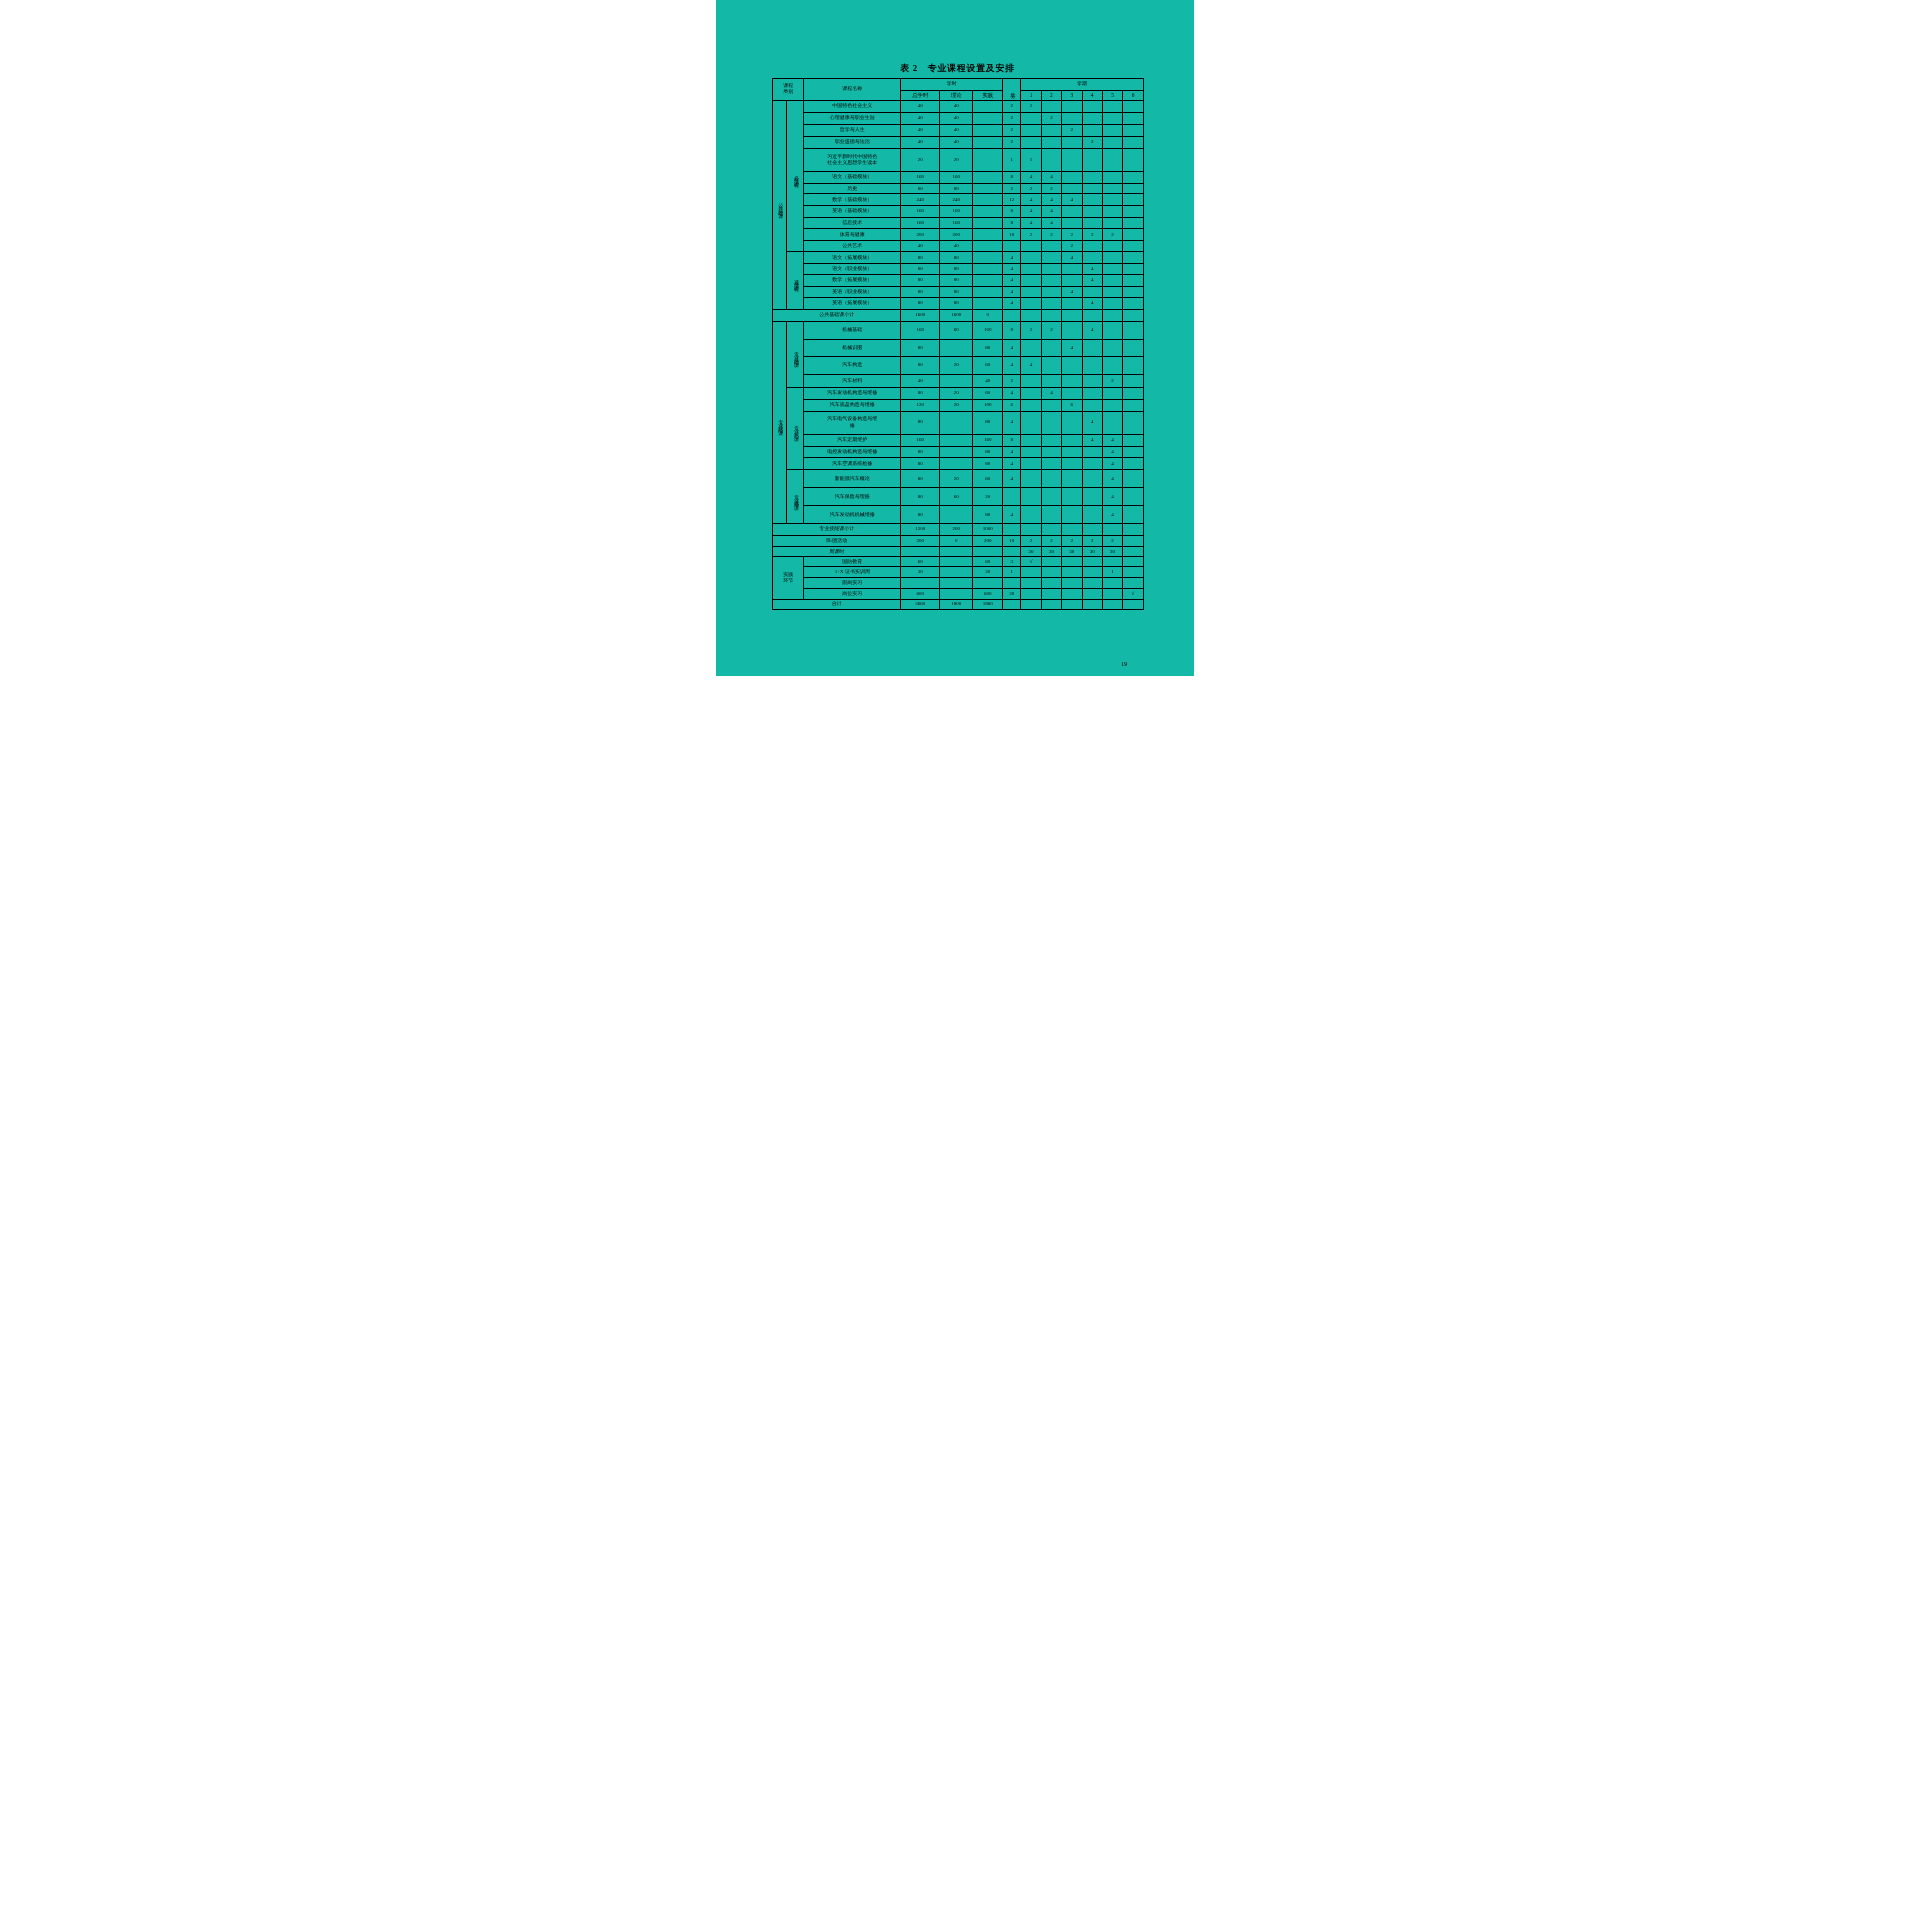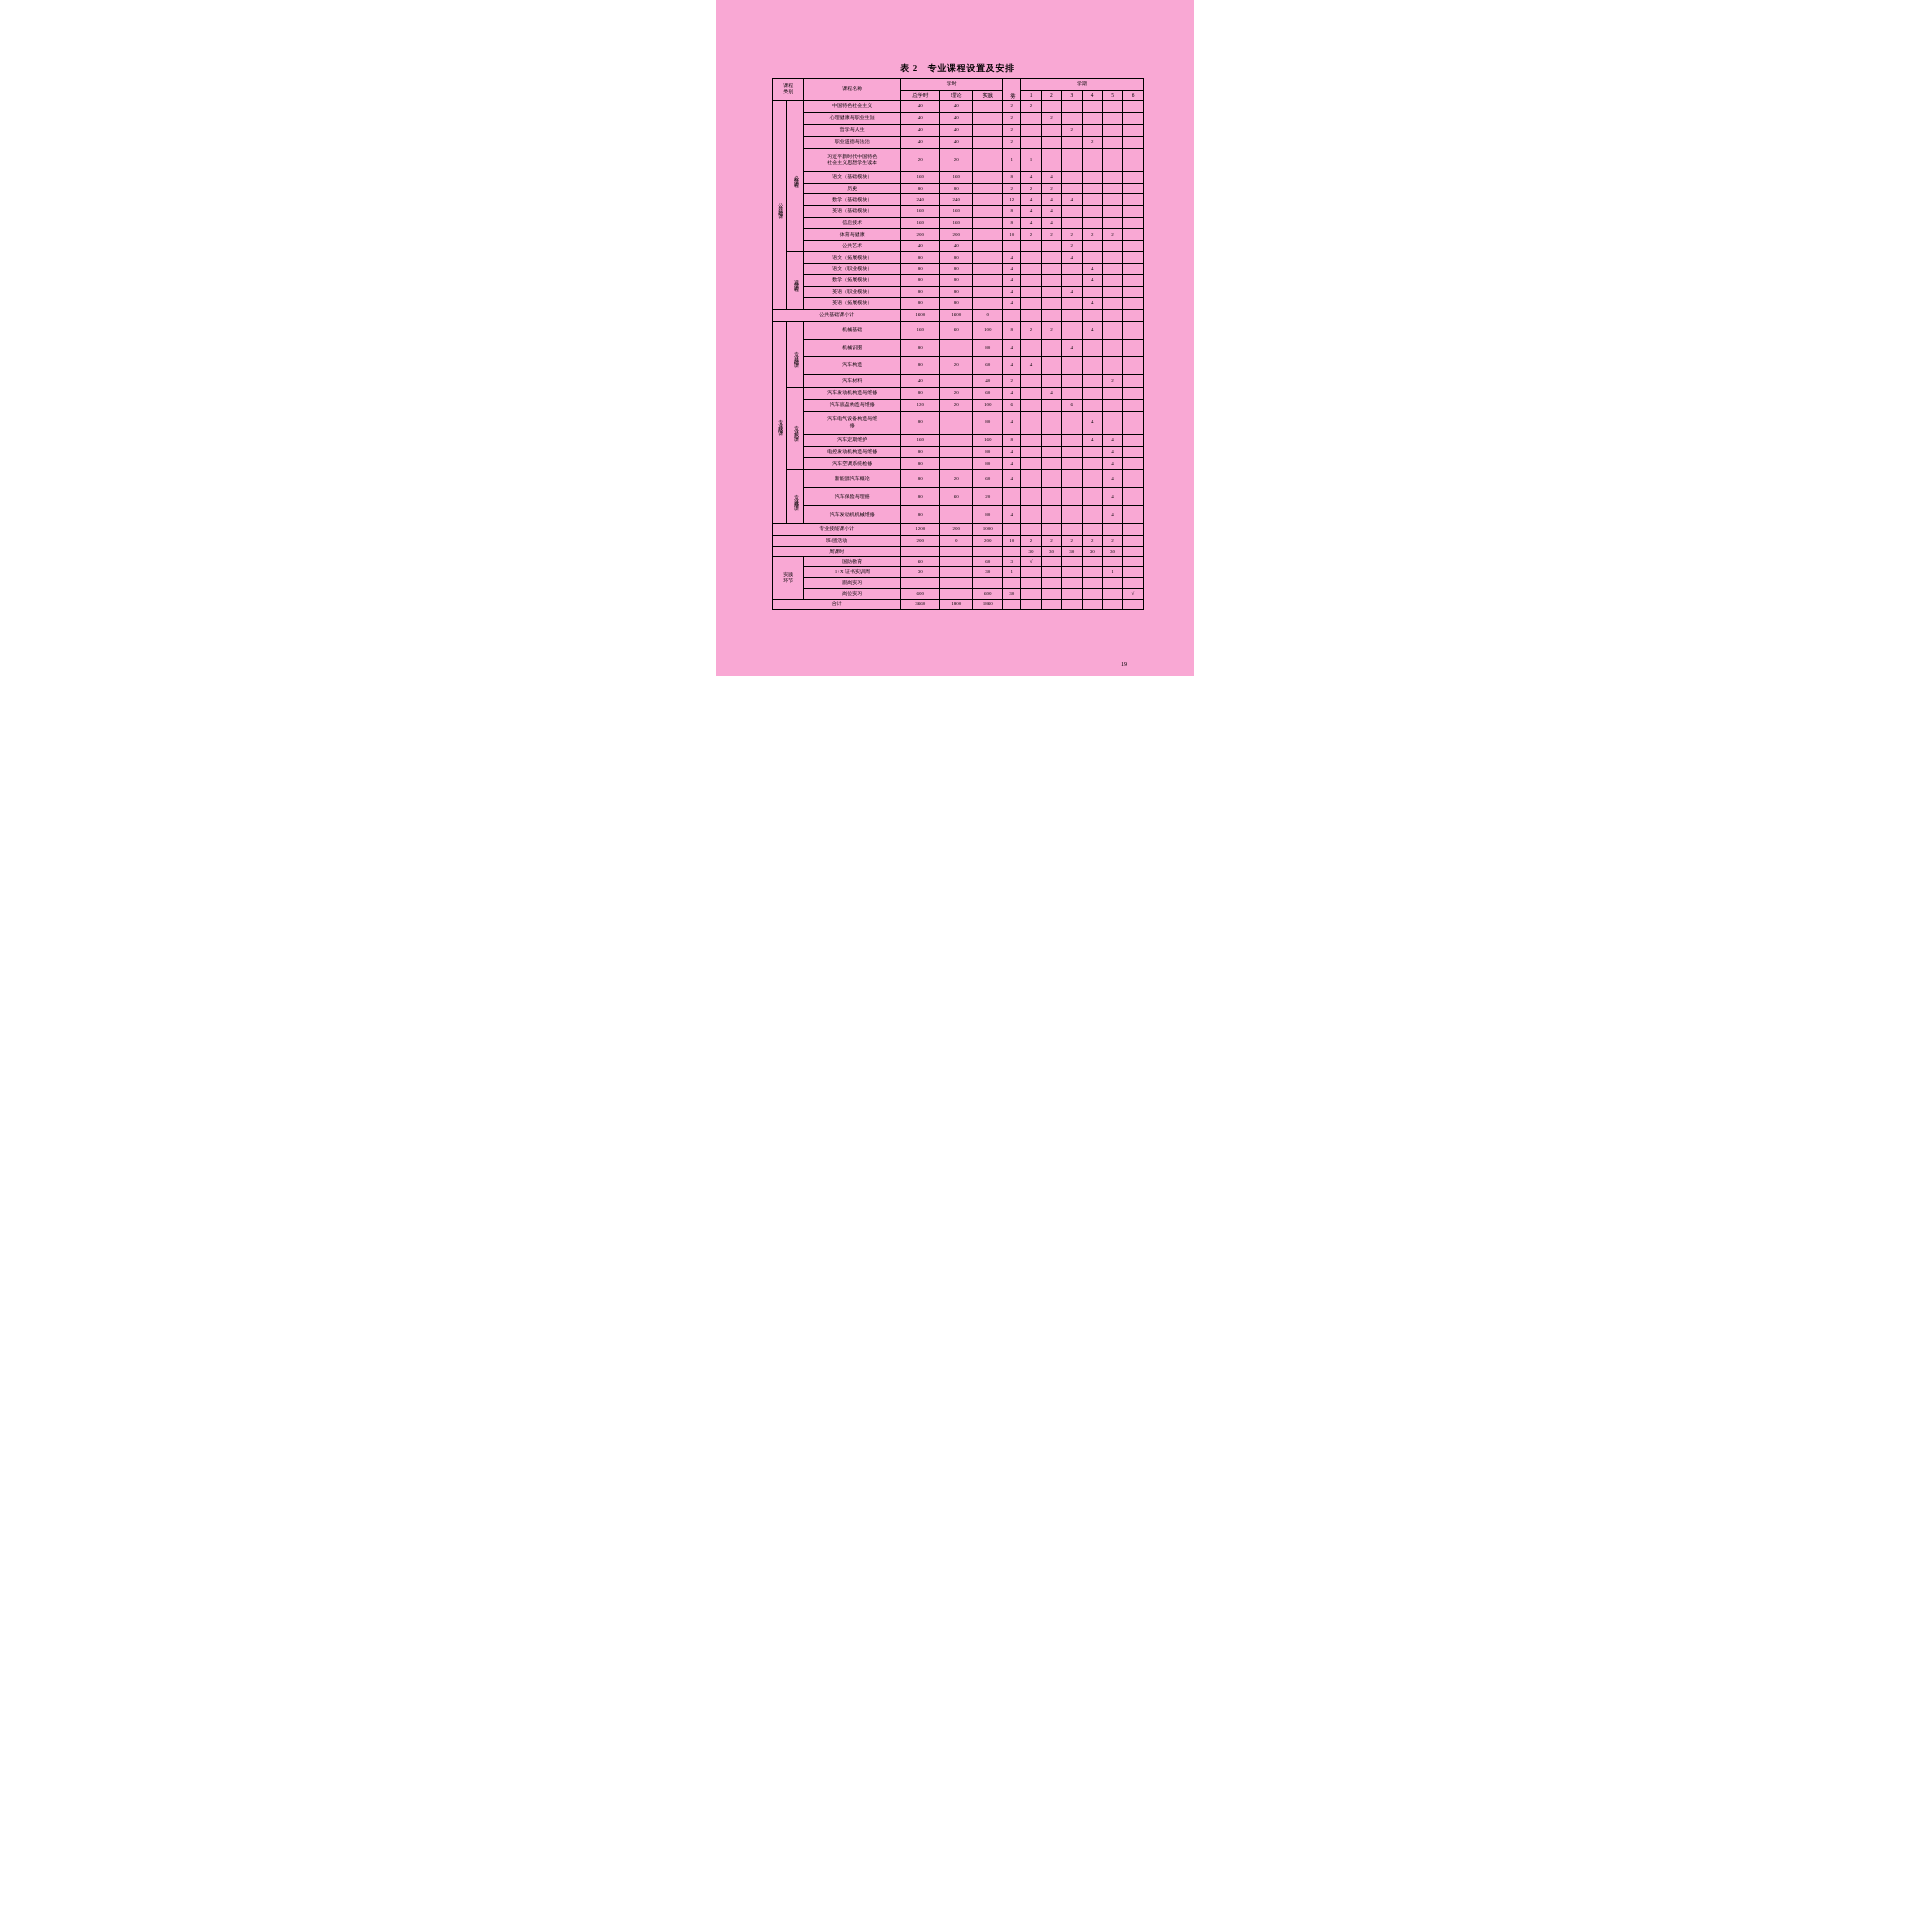--- a/index.html
+++ b/index.html
@@ -1,20 +1,20 @@
 <!DOCTYPE html>
 <html style="font-size:6.2px"><head>
 <meta charset="utf-8">
 <style>
   html,body{margin:0;padding:0;background:#ffffff;}
   .sheet{
     position:relative;
     width:478px;height:676px;
     margin:0 auto;
-    background:#f9a8d4;
+    background:#14b8a6;
     font-family:"Liberation Serif","DejaVu Serif",serif;
     color:#000;
   }
   .title{
     position:absolute;
     top:62px;left:56px;width:371px;
     text-align:center;
     font-size:8.9px;font-weight:bold;
     letter-spacing:0.8px;
   }

